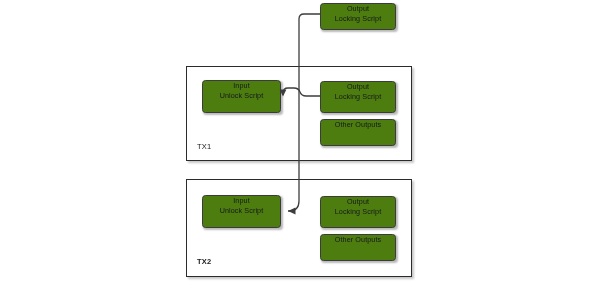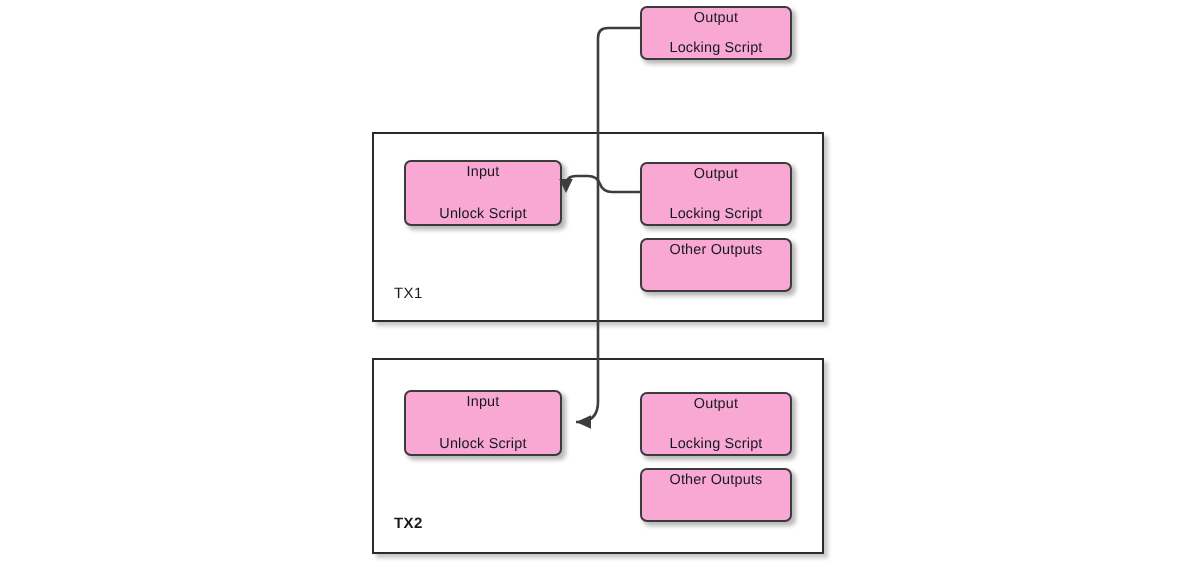--- a/index.html
+++ b/index.html
@@ -29,28 +29,28 @@
     font-size: 7.5px;
     color: #1a1a1a;
     letter-spacing: 0.2px;
     line-height: 1;
     white-space: nowrap;
   }
   
   .script-box {
     position: absolute;
     box-sizing: border-box;
-    background: #f9a8d4;
+    background: #4d7c0f;
     border: 1.2px solid #3b3b3b;
     border-radius: 3.5px;
     box-shadow: 1.6px 1.6px 2px rgba(0,0,0,0.28);
     display: flex;
     flex-direction: column;
     align-items: center;
-    justify-content: space-between;
+    justify-content: flex-start;
     text-align: center;
     font-size: 7.2px;
     color: #15181d;
     line-height: 1.42;
     letter-spacing: 0.1px;
   }
   .script-box .ln {
     display: block;
     white-space: nowrap;
   }

